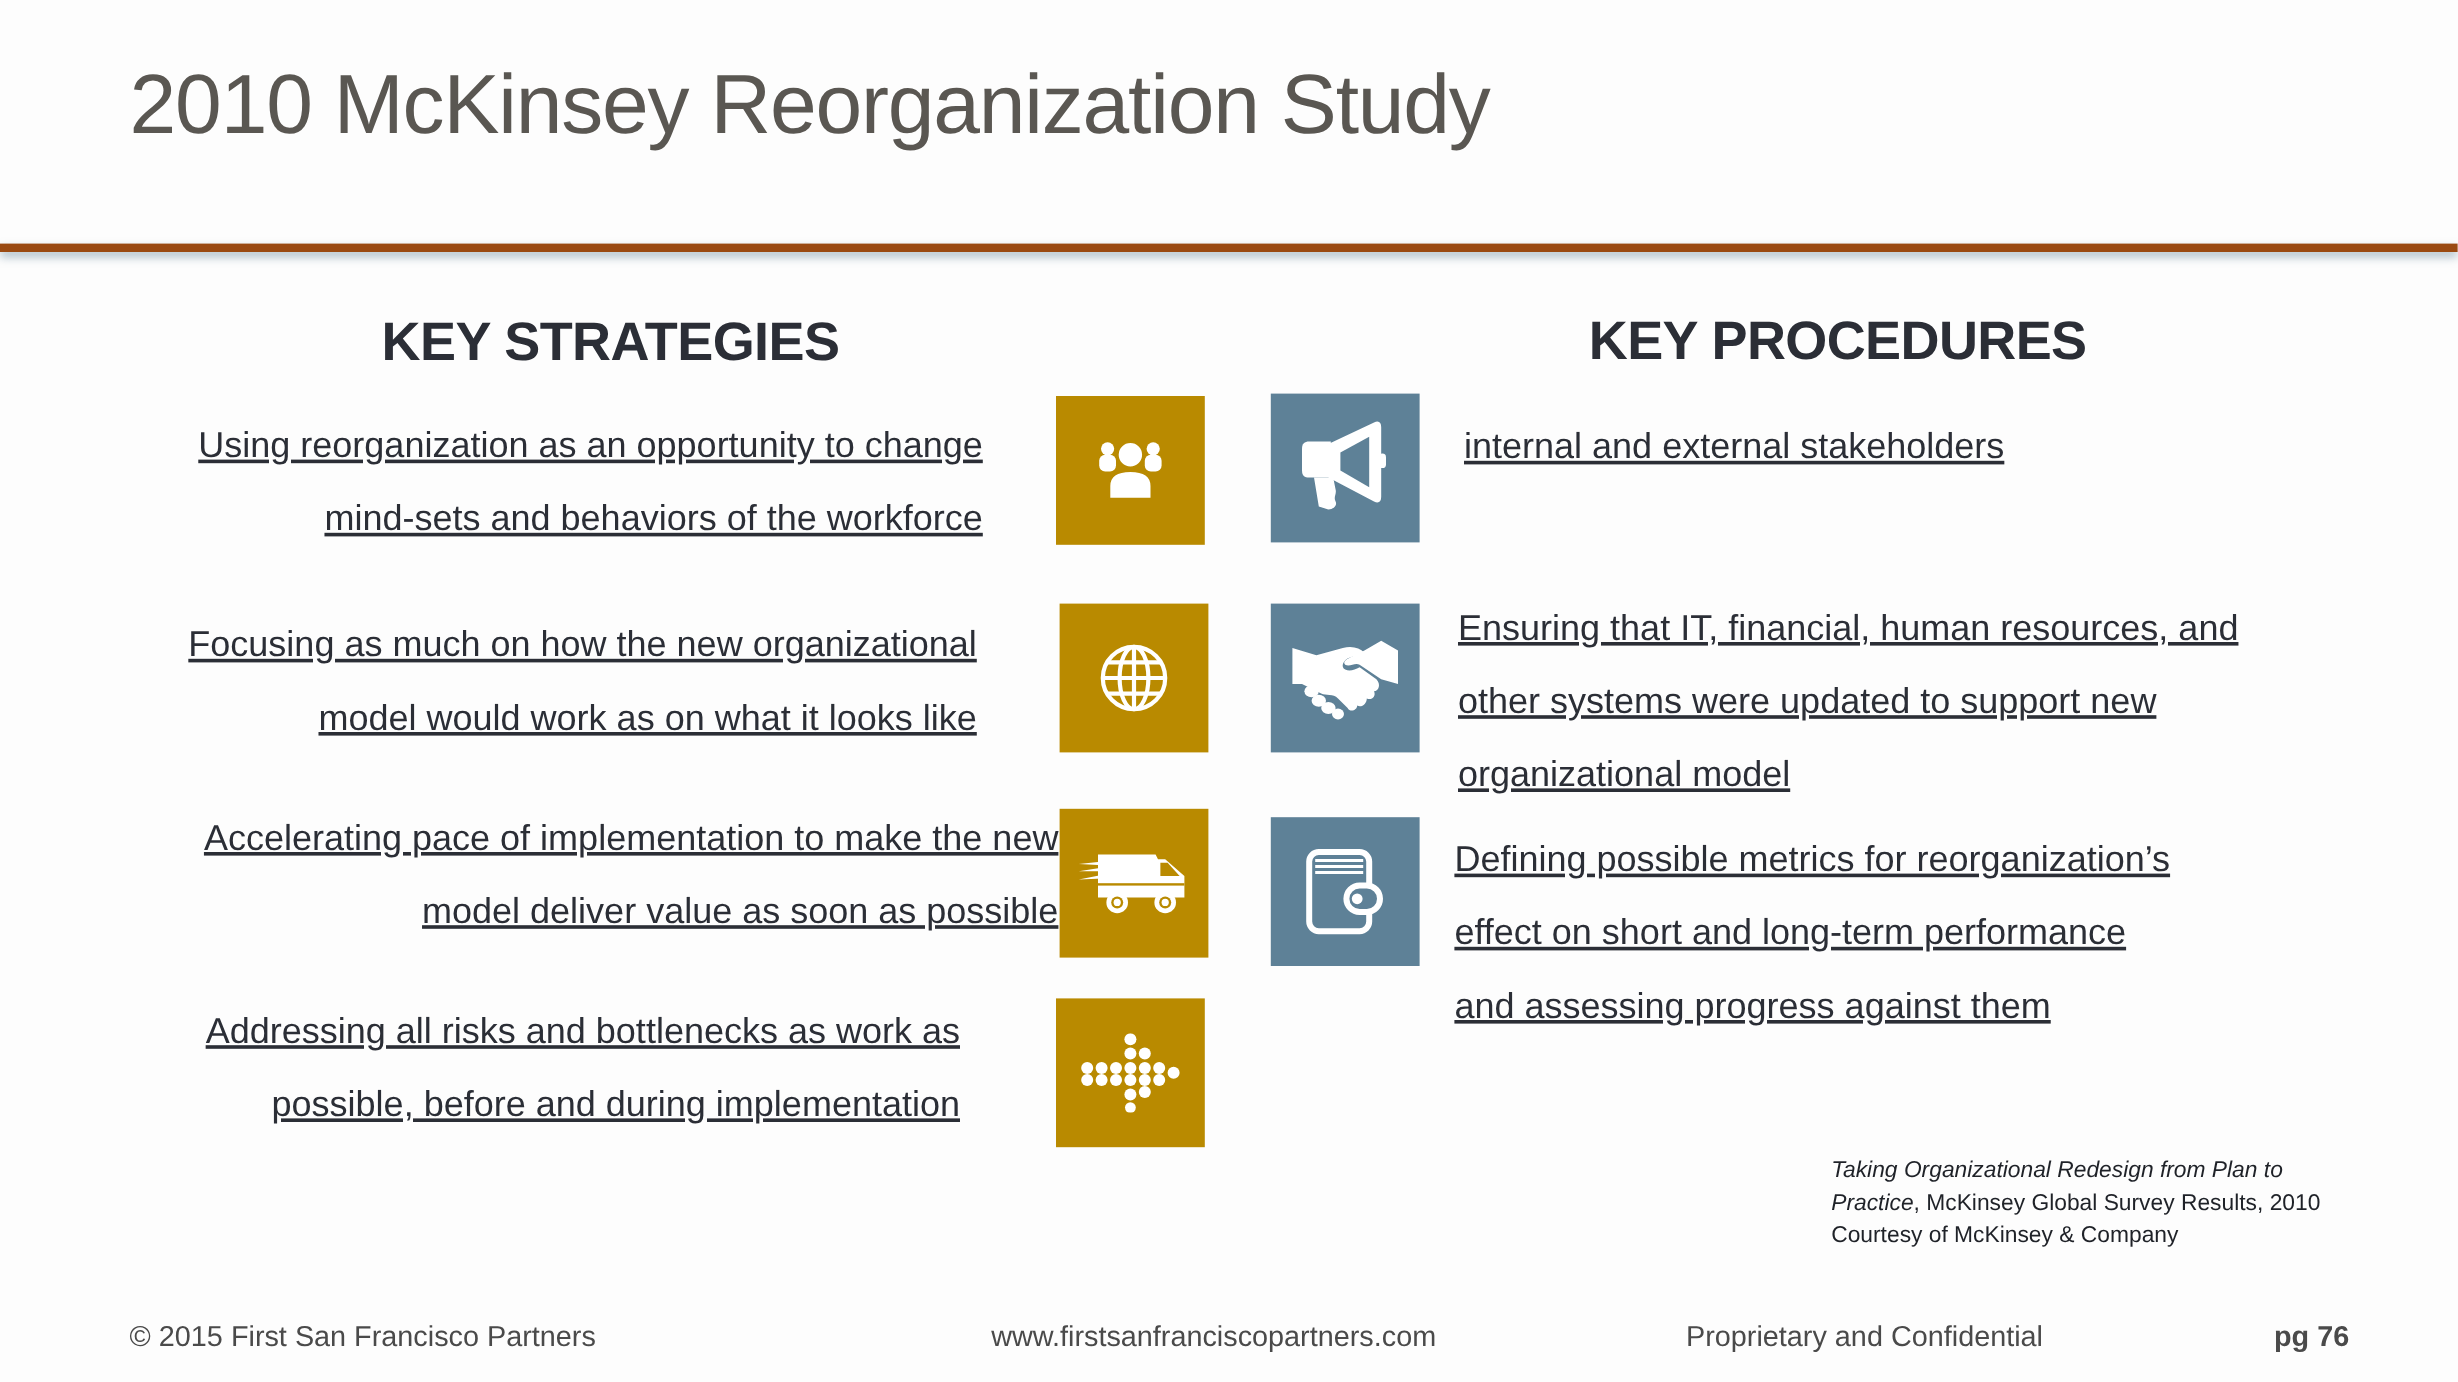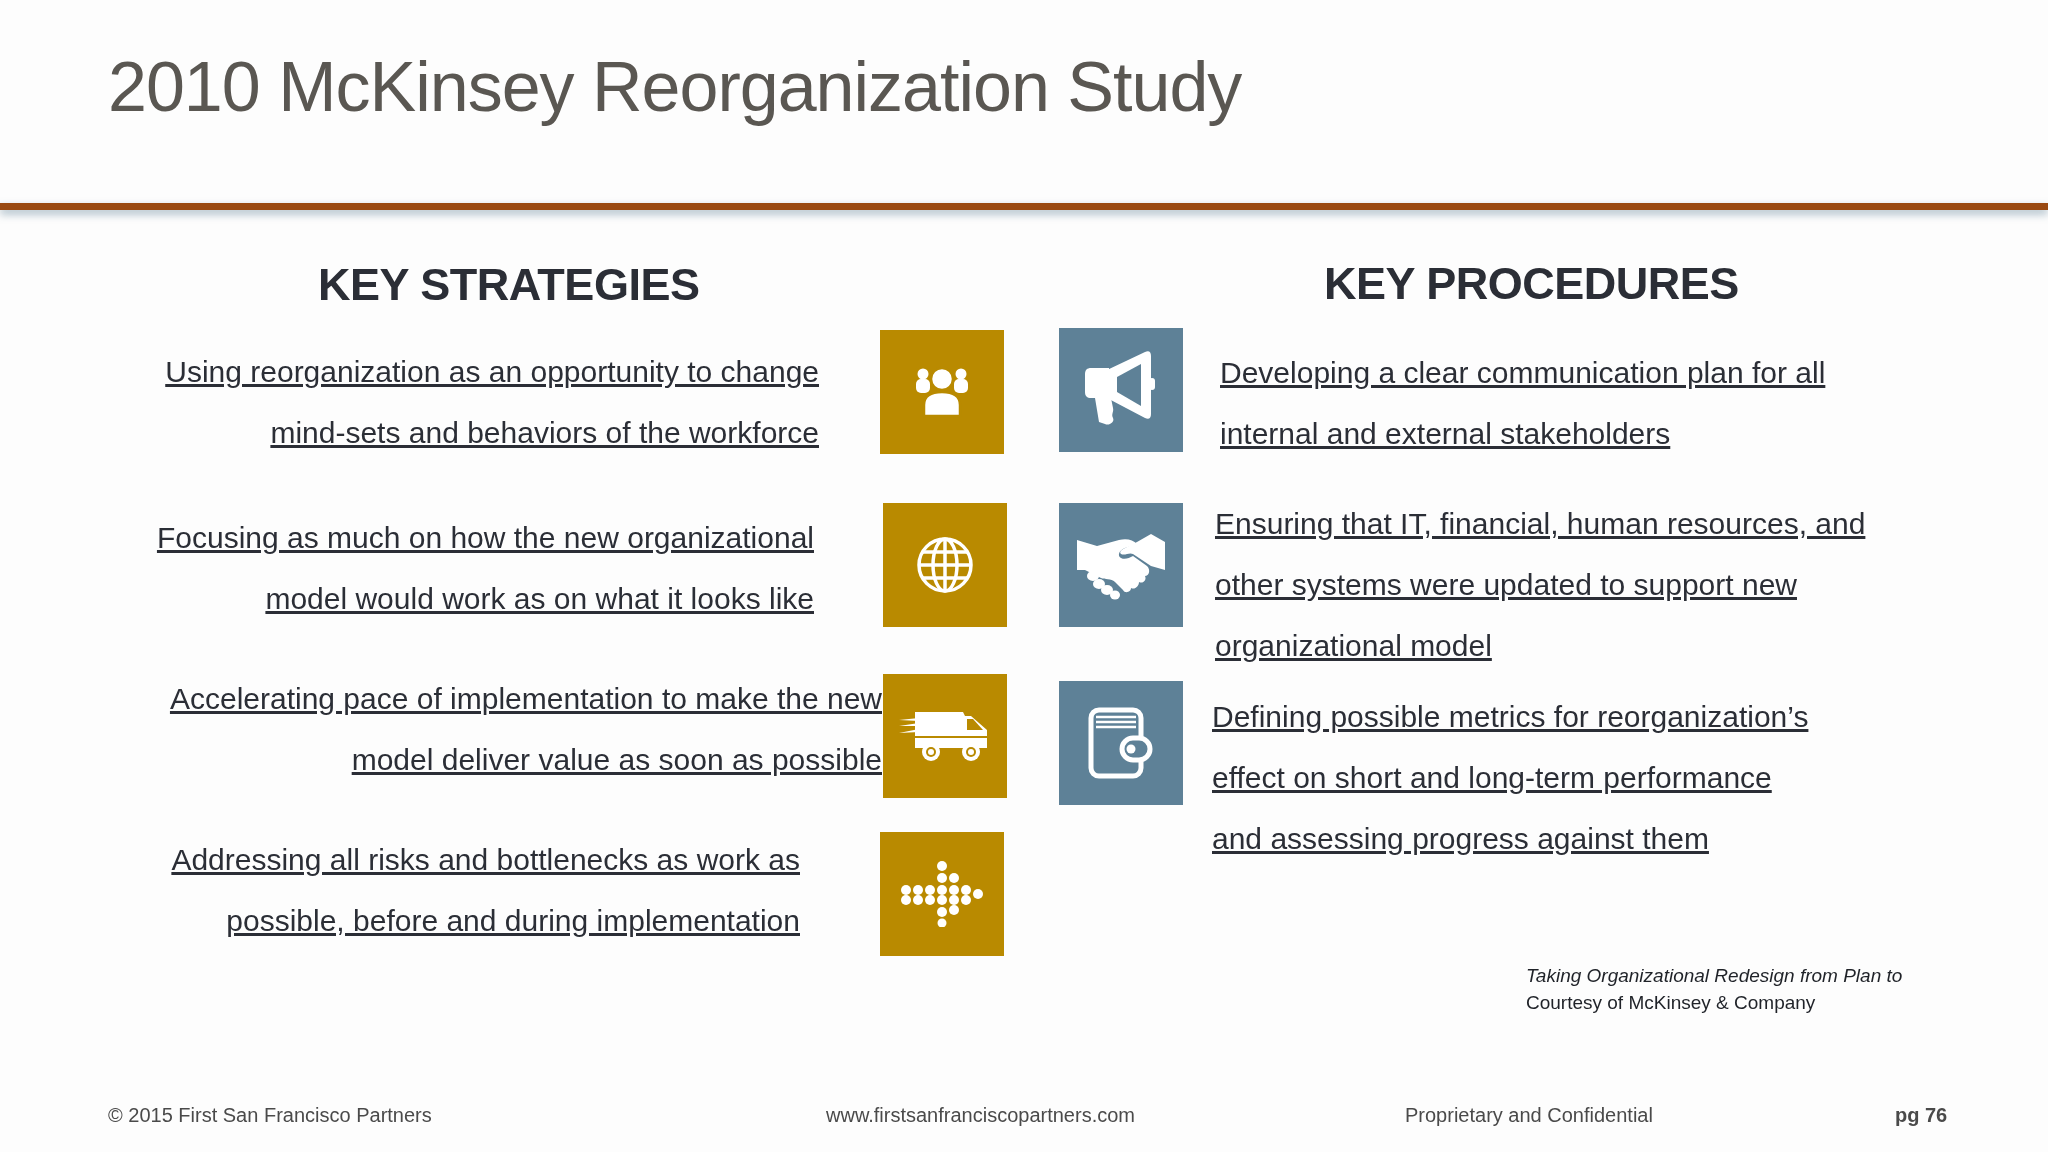--- a/index.html
+++ b/index.html
@@ -36,21 +36,21 @@
   }
   .gold { background: #b98a00; }
   .slate { background: #5e8197; }
   .icon-box svg { display: block; }
   .citation {
     position: absolute; left: 1526px; top: 962px; font-size: 19px; color: #1f2228;
     line-height: 27px; white-space: nowrap;
   }
   .citation i { font-style: italic; }
   .footer-text {
-    position: absolute; top: 1100px; font-size: 20px; color: #4a4a4a; white-space: nowrap;
+    position: absolute; top: 1100px; font-size: 24px; color: #4a4a4a; white-space: nowrap;
     line-height: 30px;
   }
   .footer-page { font-weight: bold; }
 </style>
 </head>
 <body>
 
 <div class="slide-title">2010 McKinsey Reorganization Study</div>
 <div class="title-rule"></div>
 
@@ -189,35 +189,35 @@
         <line x1="10" y1="12" x2="50" y2="12"></line>
         <line x1="10" y1="17" x2="50" y2="17"></line>
         <line x1="10" y1="22" x2="50" y2="22"></line>
       </g>
       <circle cx="45" cy="44" r="4.5" fill="#fff"></circle>
     </svg>
   </span>
 </div>
 
 <div class="item-text right" style="left:1220px; top:342px;">
-  <span>Developing a clear communication plan for all</span>
   <span>internal and external stakeholders</span>
 </div>
 <div class="item-text right" style="left:1215px; top:493px;">
   <span>Ensuring that IT, financial, human resources, and</span>
   <span>other systems were updated to support new</span>
   <span>organizational model</span>
 </div>
 <div class="item-text right" style="left:1212px; top:686px;">
   <span>Defining possible metrics for reorganization’s</span>
   <span>effect on short and long-term performance</span>
   <span>and assessing progress against them</span>
 </div>
 
 <div class="citation">
   <div><i>Taking Organizational Redesign from  Plan to</i></div>
+  <div><i>Practice</i><span>, McKinsey Global Survey Results, 2010</span></div>
   <div>Courtesy of McKinsey &amp; Company</div>
 </div>
 
 <div class="footer-text" style="left:108px;">© 2015 First San Francisco Partners</div>
 <div class="footer-text" style="left:826px;">www.firstsanfranciscopartners.com</div>
 <div class="footer-text" style="left:1405px;">Proprietary and Confidential</div>
 <div class="footer-text footer-page" style="left:1895px;">pg 76</div>
 
 </body></html>

